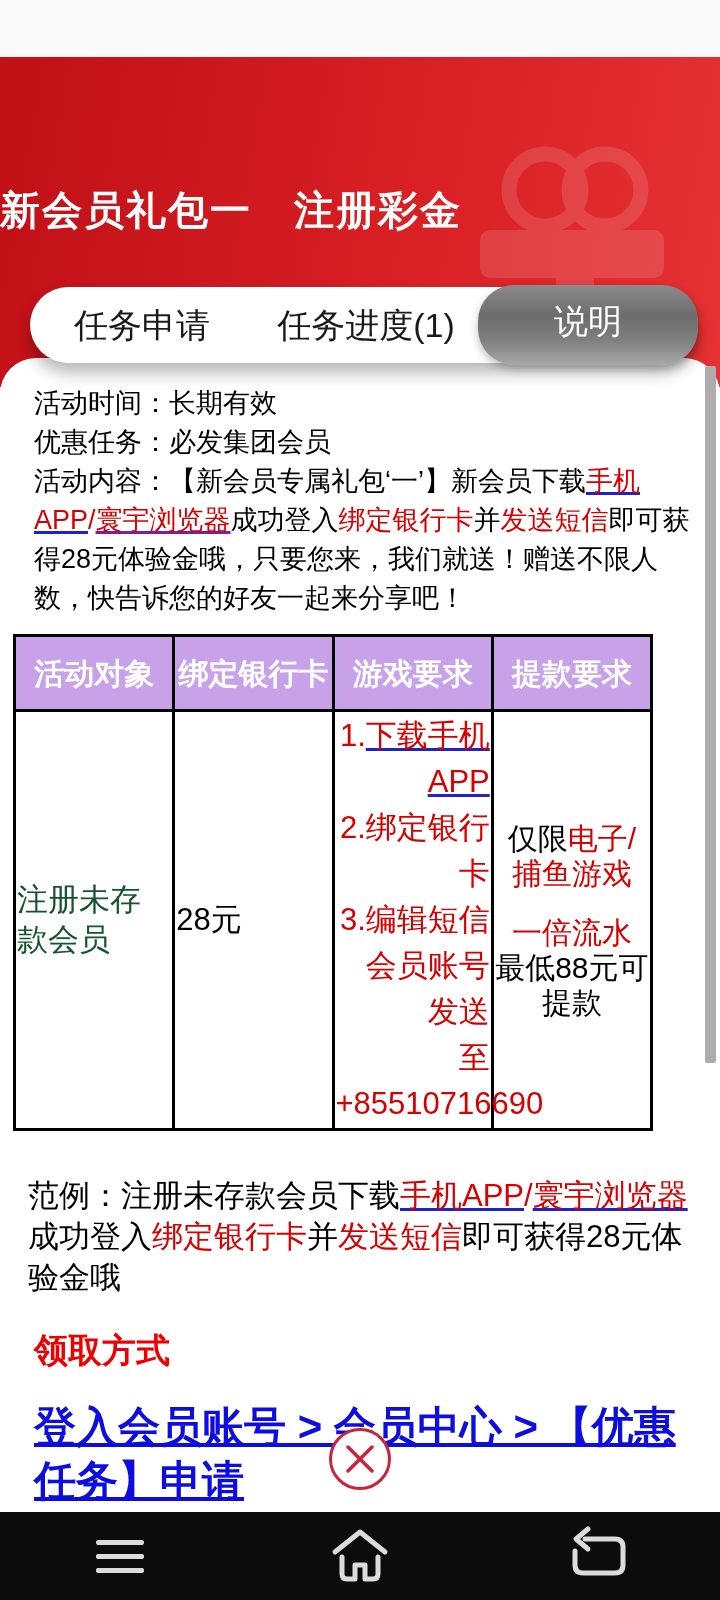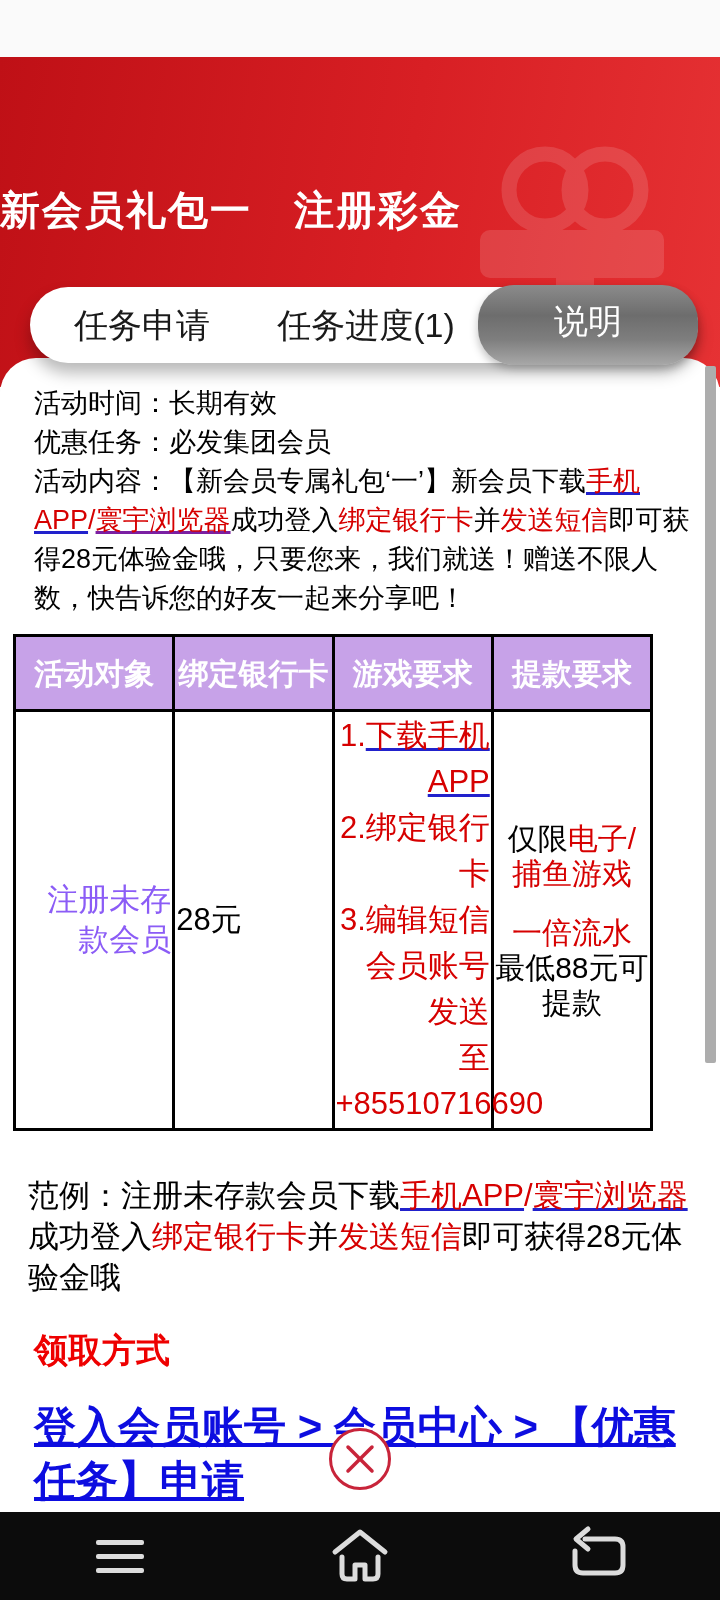--- a/index.html
+++ b/index.html
@@ -52,21 +52,21 @@
 
   
   table.promo{
     border-collapse:collapse;margin:16px 0 0 13px;table-layout:fixed;width:640px;
   }
   table.promo td,table.promo th{border:3px solid #000;}
   table.promo th{
     background:#c7a2e8;color:#ffffff;font-size:30px;font-weight:bold;
     height:72px;text-align:center;padding:0 2px;line-height:35px;
   }
-  td.c1{width:125px;font-size:31px;text-align:right;color:#8b5cf6;line-height:40px;}
+  td.c1{width:125px;font-size:31px;text-align:left;color:#14532d;line-height:40px;}
   td.c2{width:68px;font-size:31px;text-align:left;color:#000;}
   td.c3{width:343px;text-align:right;color:#d60000;font-size:31px;line-height:46px;height:192px;}
   td.c4{width:144px;text-align:center;font-size:30px;line-height:35px;}
   .gap{height:24px;}
 
   .example{margin:44px 20px 0 28px;font-size:31px;line-height:41px;color:#000;}
 
   .claim-title{margin:30px 20px 0 34px;font-size:34px;font-weight:bold;color:#ee0000;}
   .claim-link{
     display:block;margin:26px 20px 0 34px;font-size:42px;font-weight:bold;line-height:54px;

